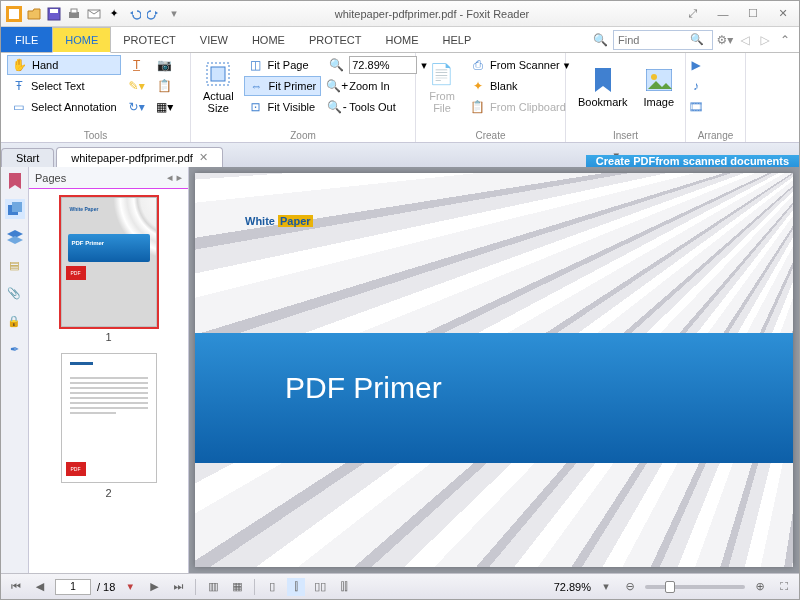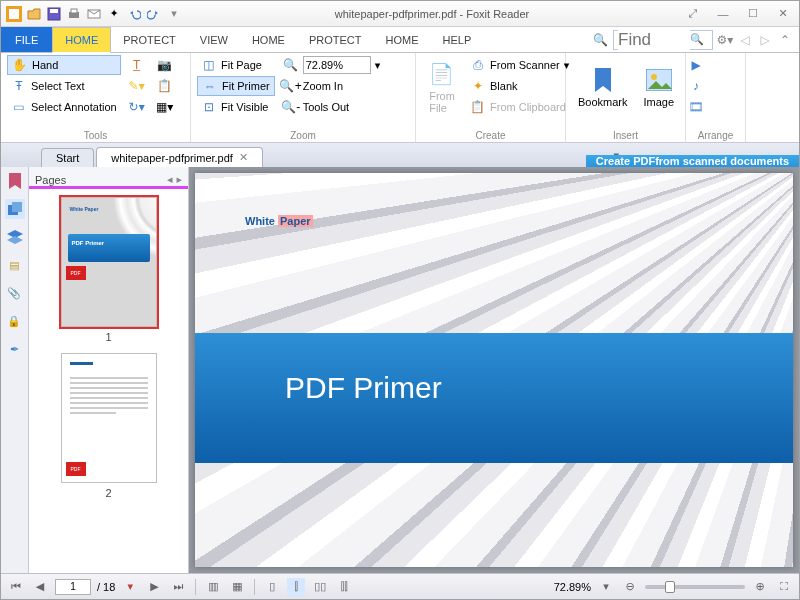--- a/index.html
+++ b/index.html
@@ -9,58 +9,58 @@
 .qat-btn{width:18px;height:18px;display:flex;align-items:center;justify-content:center;cursor:pointer}
 .titlebar-title{flex:1;text-align:center;color:#555}
 .win-controls{display:flex;gap:6px}
 .win-btn{width:24px;height:18px;display:flex;align-items:center;justify-content:center;color:#777;cursor:pointer}
 .menubar{height:26px;display:flex;align-items:stretch;border-bottom:1px solid #c0c0c0;background:#fff}
 .file-tab{background:#1e6fd6;color:#fff;padding:0 14px;display:flex;align-items:center;font-weight:normal;cursor:pointer}
 .menu-tab{padding:0 12px;display:flex;align-items:center;color:#444;cursor:pointer}
 .menu-tab.active{border:1px solid #c0c0c0;border-bottom:1px solid #fff;background:#fde047;margin-bottom:-1px;color:#1e6fd6}
 .menu-right{margin-left:auto;display:flex;align-items:center;gap:4px;padding-right:6px}
 .find-box{border:1px solid #b8c8e0;height:20px;width:100px;padding:0 4px;display:flex;align-items:center}
-.find-input{border:none;outline:none;width:72px;font-size:17px;color:#888}
+.find-input{border:none;outline:none;width:72px;font-size:11px;color:#888}
 .ribbon{height:90px;background:#fff;border-bottom:1px solid #c8c8d8;display:flex}
 .ribbon-group{border-right:1px solid #e0e0e8;padding:2px 6px;display:flex;flex-direction:column;position:relative}
 .ribbon-group-label{position:absolute;bottom:1px;left:0;right:0;text-align:center;color:#888;font-size:10px}
 .rg-body{flex:1;display:flex;align-items:flex-start;gap:4px}
 .rcol{display:flex;flex-direction:column;gap:1px}
 .rbtn{display:flex;align-items:center;gap:4px;padding:2px 4px;height:20px;cursor:pointer;white-space:nowrap}
 .rbtn.sel{background:#d6e8ff;border:1px solid #8cb8ea}
 .big-btn{display:flex;flex-direction:column;align-items:center;justify-content:center;padding:2px 6px;gap:2px;cursor:pointer;height:64px}
 .big-btn.disabled{color:#b0b0b0}
 .icon{width:16px;height:16px;display:inline-flex;align-items:center;justify-content:center;font-size:12px}
 .big-icon{width:28px;height:28px;display:flex;align-items:center;justify-content:center;font-size:20px}
 .zoom-input{border:1px solid #b0b0b0;width:68px;height:18px;padding:0 2px;font-size:11px}
-.doc-tabs{height:24px;background:linear-gradient(#e8ecf4,#d8dce8);display:flex;align-items:flex-end;padding-left:40px;position:relative}
+.doc-tabs{height:24px;background:linear-gradient(#e8ecf4,#d8dce8);display:flex;align-items:flex-end;position:relative}
 .doc-tab{background:#fff;border:1px solid #b0b0c0;border-bottom:none;border-radius:4px 4px 0 0;padding:3px 14px;margin-right:2px;display:flex;align-items:center;gap:6px;cursor:pointer}
 .doc-tab.inactive{background:#e4e8f0}
 .promo{position:absolute;right:0;top:12px;height:24px;background:linear-gradient(#3aa8e8,#1980d0);color:#fff;padding:0 10px;font-size:10px;display:flex;flex-direction:row;justify-content:center;line-height:1.1;font-weight:bold;cursor:pointer}
 .workspace{display:flex;height:406px;background:#d8dce4}
 .nav-rail{width:28px;background:#eef0f6;border-right:1px solid #c8c8d8;display:flex;flex-direction:column;align-items:center;padding-top:4px;gap:8px}
 .rail-btn{width:20px;height:20px;display:flex;align-items:center;justify-content:center;cursor:pointer;color:#5078c0}
 .pages-panel{width:160px;background:#fff;border-right:1px solid #c8c8d8;display:flex;flex-direction:column}
-.pages-header{height:22px;display:flex;align-items:flex-end;padding:0 6px;border-bottom:3px solid #d946ef;background:#f4f6fa}
+.pages-header{height:22px;display:flex;align-items:center;padding:0 6px;border-bottom:1px solid #d946ef;background:#f4f6fa}
 .pages-header .title{flex:1;color:#444}
 .thumbs{flex:1;overflow:auto;padding:8px;display:flex;flex-direction:column;align-items:center;gap:4px}
 .thumb{width:96px;height:130px;border:1px solid #c0c0c0;background:#fff;position:relative;overflow:hidden}
 .thumb.sel{outline:2px solid #e03030}
 .thumb-label{text-align:center;color:#444;margin-bottom:6px}
 .thumb .fan{position:absolute;inset:0;background:radial-gradient(circle at 120% 0%,#fff 0%,#f0f0f0 20%,#d8d8d8 22%,#fff 24%,#e8e8e8 28%,#fff 32%,#d8d8d8 36%)}
 .thumb .band{position:absolute;left:6px;right:6px;top:36px;height:28px;background:linear-gradient(#2d8fd6,#0d5fa8);border-radius:2px}
 .thumb .wp{position:absolute;left:8px;top:8px;font-size:5px;font-weight:bold;color:#1a5aa0}
 .thumb .pr{position:absolute;left:10px;top:42px;font-size:6px;font-weight:bold;color:#fff}
 .thumb .pdf-badge{position:absolute;left:4px;top:68px;width:20px;height:14px;background:#d62020;color:#fff;font-size:5px;display:flex;align-items:center;justify-content:center}
 .viewer{flex:1;background:#9498a0;padding:6px;overflow:hidden;position:relative}
 .page{width:100%;height:100%;background:#fff;position:relative;overflow:hidden;box-shadow:0 0 6px rgba(0,0,0,.3)}
 .page .fan-bg{position:absolute;inset:0;background:
  repeating-conic-gradient(from 200deg at 110% -10%,#fff 0deg 2deg,#e8e8ec 2deg 4deg,#c8c8d0 4deg 5deg,#f4f4f6 5deg 8deg)}
 .page .wp-title{position:absolute;left:50px;top:28px;font-size:26px;font-weight:bold;color:#1a5aa0}
-.page .wp-title .hl{background:#fca5a5;padding:0 2px}
+.page .wp-title .hl{background:#eab308;padding:0 2px}
 .page .band-big{position:absolute;left:0;right:0;top:160px;height:130px;background:linear-gradient(#2d8fd6,#0d5fa8)}
 .page .primer{position:absolute;left:90px;top:198px;font-size:30px;color:#fff;font-weight:500}
 .statusbar{height:26px;background:linear-gradient(#f4f4f8,#e4e4ec);border-top:1px solid #c0c0c8;display:flex;align-items:center;padding:0 6px;gap:6px}
 .sb-btn{width:18px;height:18px;display:flex;align-items:center;justify-content:center;color:#666;cursor:pointer}
 .page-input{width:36px;height:16px;border:1px solid #b0b0b0;text-align:center;font-size:10px}
 .sb-sep{width:1px;height:16px;background:#c0c0c8;margin:0 2px}
 .zoom-slider{width:100px;height:4px;background:#c0c0c8;position:relative;border-radius:2px}
 .zoom-thumb{position:absolute;left:20%;top:-4px;width:10px;height:12px;background:#fff;border:1px solid #888;border-radius:2px}
 svg{display:block}
 </style>
@@ -182,20 +182,30 @@
         <div class="rbtn">
             <span class="icon">▦▾</span>
           </div>
       </div>
     </div>
     <div class="ribbon-group-label">Tools</div>
   </div>
 
   <div class="ribbon-group" style="width:225px">
     <div class="rg-body">
+      <div class="big-btn">
+        <span class="big-icon">
+            <svg width="26" height="26">
+              <rect x="2" y="2" width="22" height="22" fill="none" stroke="#4080d0" stroke-dasharray="2"></rect>
+              <rect x="6" y="6" width="14" height="14" fill="#cde4ff" stroke="#4080d0"></rect>
+            </svg>
+          </span>
+        <span style="white-space:pre;text-align:center;line-height:1.1">Actual
+Size</span>
+      </div>
       <div class="rcol">
         <div class="rbtn">
             <span class="icon" style="color:#4080d0">◫</span>
             <span>Fit Page</span>
           </div>
         <div class="rbtn sel">
             <span class="icon" style="color:#4080d0">⇔</span>
             <span>Fit Primer</span>
           </div>
         <div class="rbtn">
@@ -215,21 +225,21 @@
           </div>
       </div>
     </div>
     <div class="ribbon-group-label">Zoom</div>
   </div>
 
   <div class="ribbon-group" style="width:150px">
     <div class="rg-body">
       <div class="big-btn disabled">
         <span class="big-icon">📄</span>
-        <span style="white-space:pre;text-align:left;line-height:1.1">From
+        <span style="white-space:pre;text-align:center;line-height:1.1">From
 File</span>
       </div>
       <div class="rcol">
         <div class="rbtn"><span class="icon" style="color:#4080d0">⎙</span><span>From Scanner</span> ▾</div>
         <div class="rbtn">
             <span class="icon" style="color:#f0a020">✦</span>
             <span>Blank</span>
           </div>
         <div class="rbtn" style="color:#b0b0b0">
             <span class="icon">📋</span>

